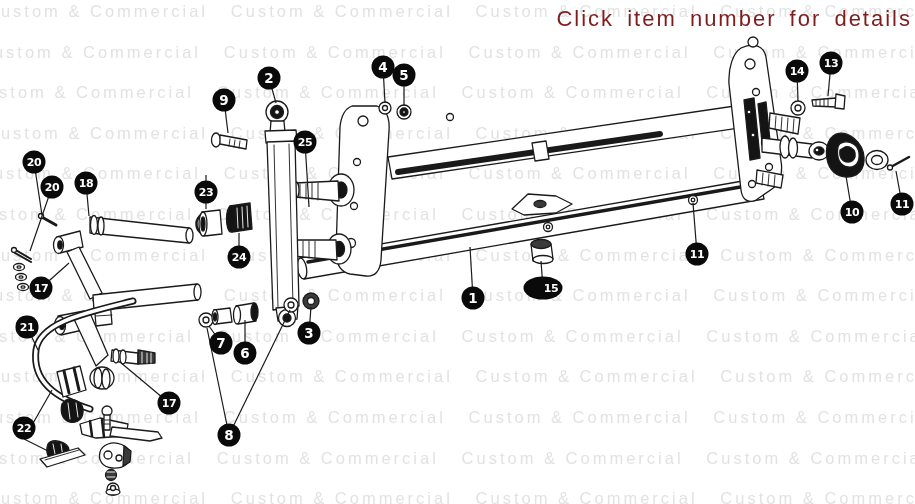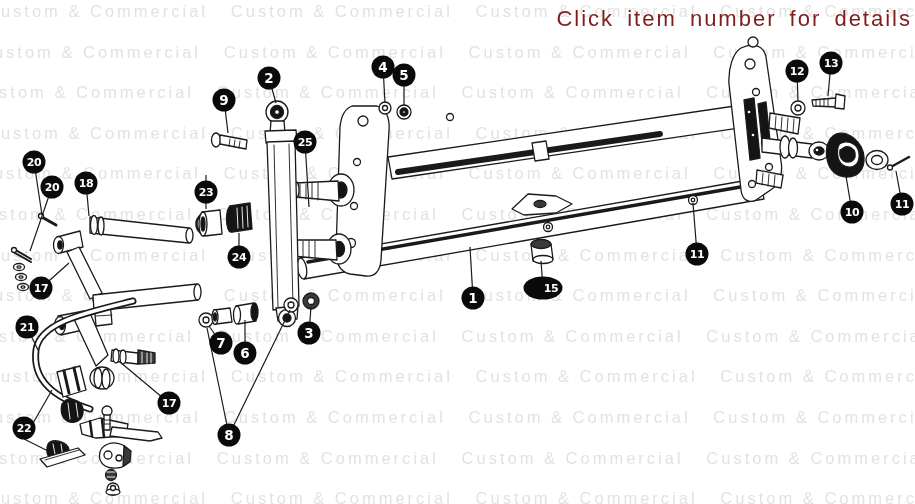--- a/index.html
+++ b/index.html
@@ -356,21 +356,21 @@
       <div class="callout" style="left: 269px; top: 78px;">2</div>
       <div class="callout" style="left: 309px; top: 333px;">3</div>
       <div class="callout" style="left: 383px; top: 67px;">4</div>
       <div class="callout" style="left: 404px; top: 75px;">5</div>
       <div class="callout" style="left: 245px; top: 353px;">6</div>
       <div class="callout" style="left: 221px; top: 343px;">7</div>
       <div class="callout" style="left: 229px; top: 435px;">8</div>
       <div class="callout" style="left: 224px; top: 100px;">9</div>
       <div class="callout two" style="left: 852px; top: 212px; text-align: right;">10</div>
       <div class="callout two" style="left: 902px; top: 204px;">11</div>
-      <div class="callout two" style="left: 797px; top: 71px;">12</div>
+      <div class="callout two" style="left: 797px; top: 71px;">14</div>
       <div class="callout two" style="left: 831px; top: 63px;">13</div>
       <div class="callout two" style="left: 697px; top: 254px;">11</div>
       <div class="callout two" style="left: 543px; top: 288px; padding-left: 16px;">15</div>
       <div class="callout two" style="left: 169px; top: 403px;">17</div>
       <div class="callout two" style="left: 41px; top: 288px; text-align: right;">17</div>
       <div class="callout two" style="left: 86px; top: 183px;">18</div>
       <div class="callout two" style="left: 34px; top: 162px;">20</div>
       <div class="callout two" style="left: 52px; top: 187px;">20</div>
       <div class="callout two" style="left: 27px; top: 327px; border-radius: 11px;">21</div>
       <div class="callout two" style="left: 24px; top: 428px;">22</div>

